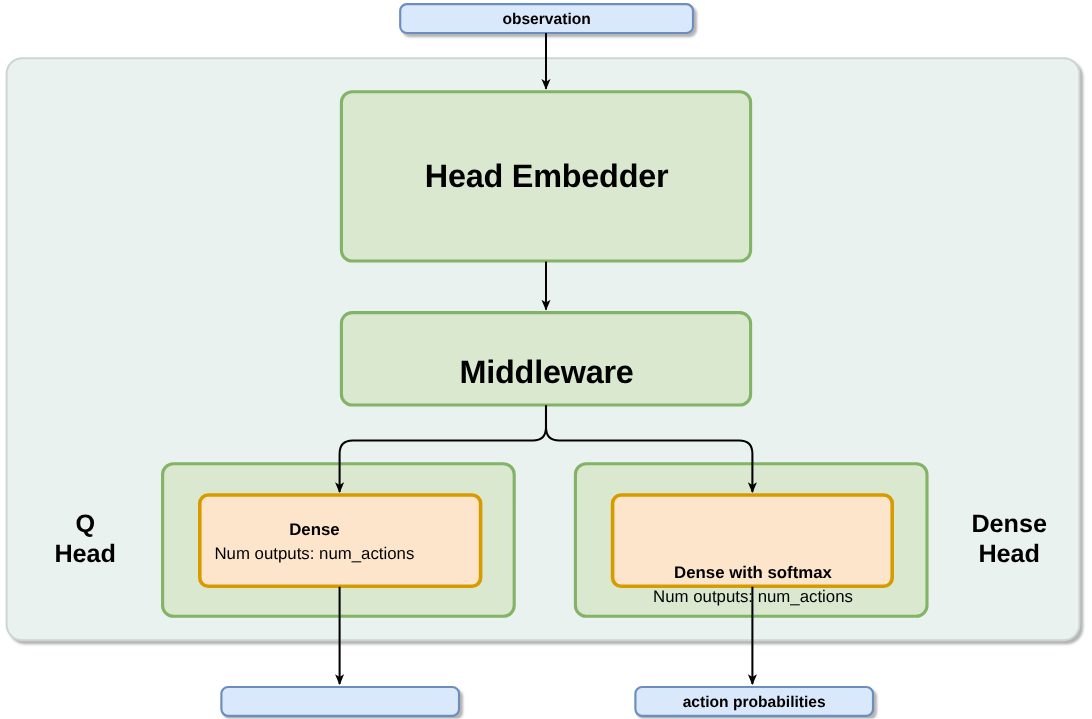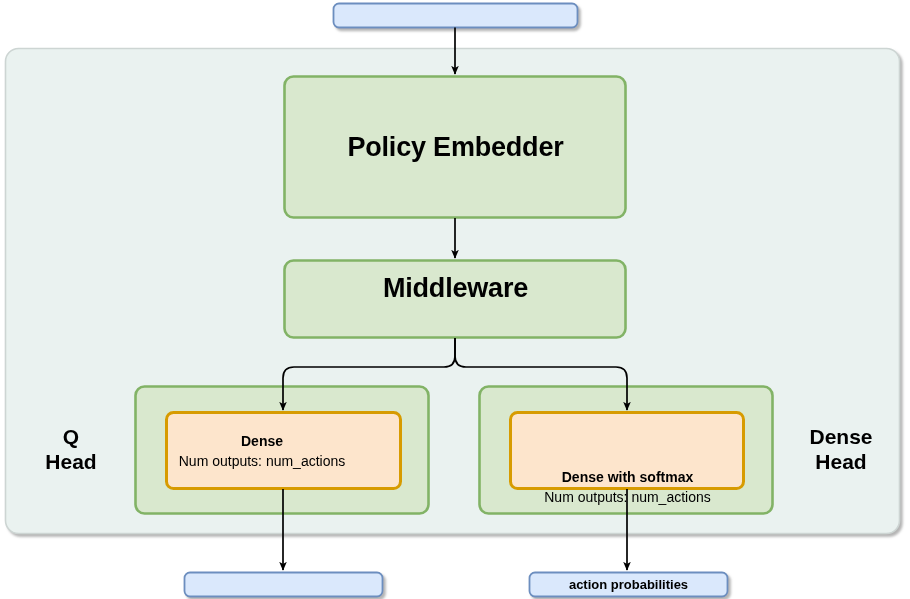--- a/index.html
+++ b/index.html
@@ -101,24 +101,25 @@
 
     <path d="M455,338 L455,356 Q455,367 444,367 L294,367 Q283,367 283,378 L283,410" fill="none" stroke="#000000" stroke-width="1.7" marker-end="url(#arrowhead)"></path>
 
     <path d="M455,338 L455,356 Q455,367 466,367 L616,367 Q627,367 627,378 L627,410" fill="none" stroke="#000000" stroke-width="1.7" marker-end="url(#arrowhead)"></path>
 
     <path d="M283,489 L283,570" fill="none" stroke="#000000" stroke-width="1.7" marker-end="url(#arrowhead)"></path>
 
     <path d="M627,489 L627,570" fill="none" stroke="#000000" stroke-width="1.7" marker-end="url(#arrowhead)"></path>
   </svg>
 
+  <div class="boxlabel t-observation" style="left:333px; top:3px; width:245px; height:25px;">observation</div>
 
-  <div class="boxlabel t-bigblock" style="left:284px; top:76px; width:343px; height:143px;">Policy Embedder</div>
+  <div class="boxlabel t-bigblock" style="left:284px; top:76px; width:343px; height:143px;">Head Embedder</div>
 
-  <div class="boxlabel t-bigblock" style="left:284px; top:246px; width:343px; height:85px;">Middleware</div>
+  <div class="boxlabel t-bigblock" style="left:284px; top:268px; width:343px; height:85px;">Middleware</div>
 
   <div class="boxlabel" style="left:16px; top:415px; width:110px; height:70px;">
     <span class="t-head">Q</span>
     <span class="t-head">Head</span>
   </div>
 
   <div class="boxlabel" style="left:782px; top:415px; width:118px; height:70px;">
     <span class="t-head">Dense</span>
     <span class="t-head">Head</span>
   </div>

